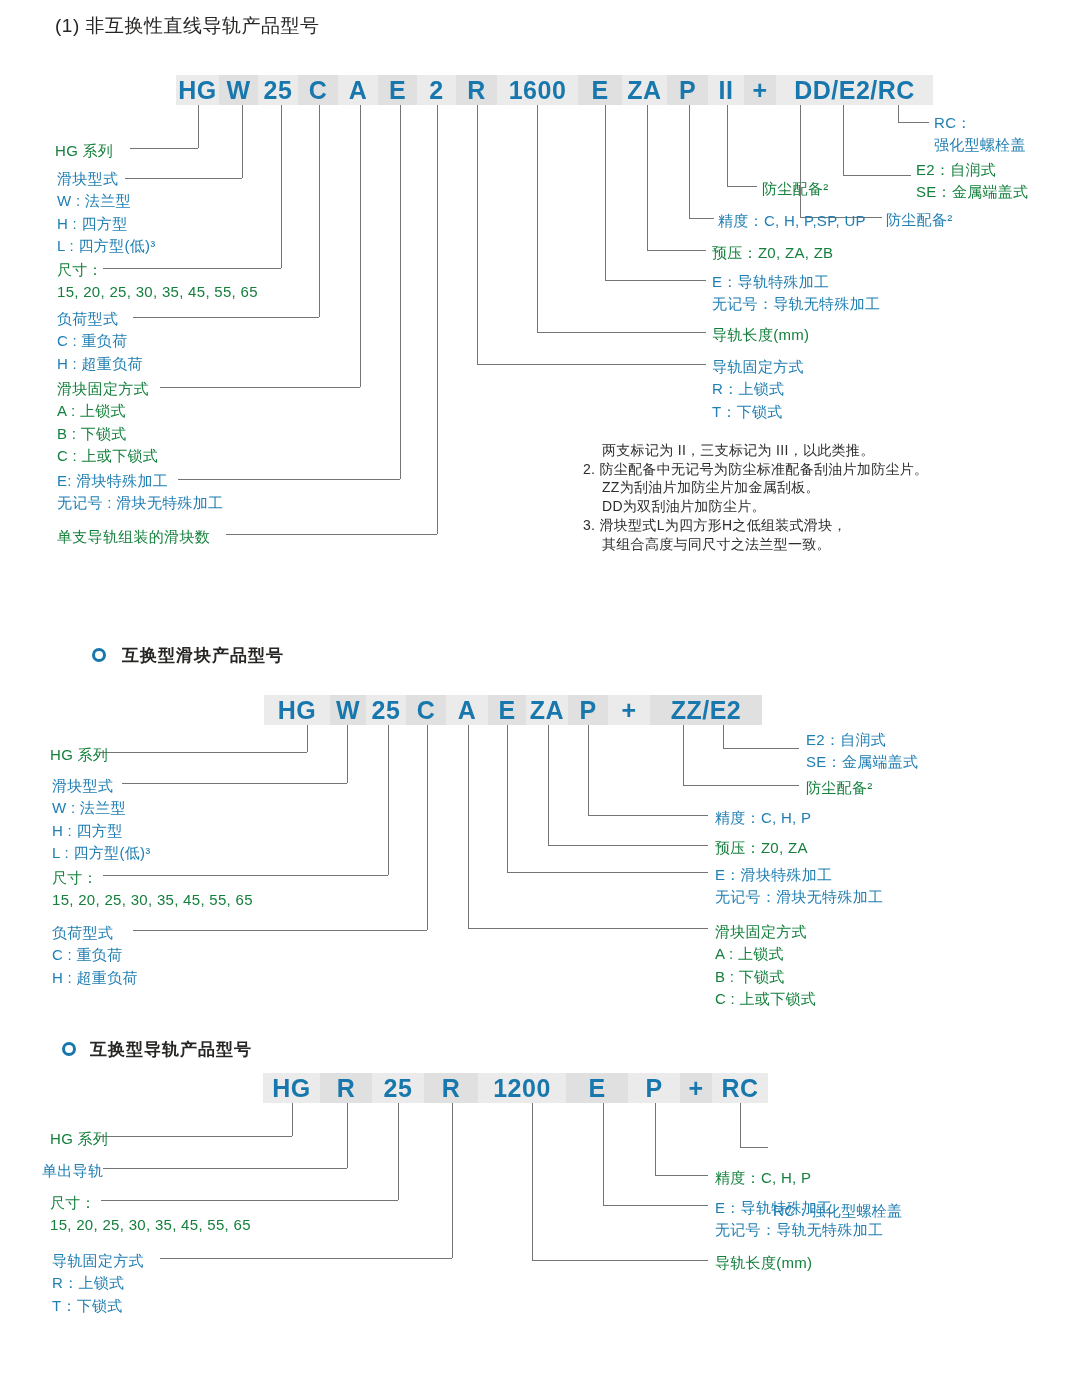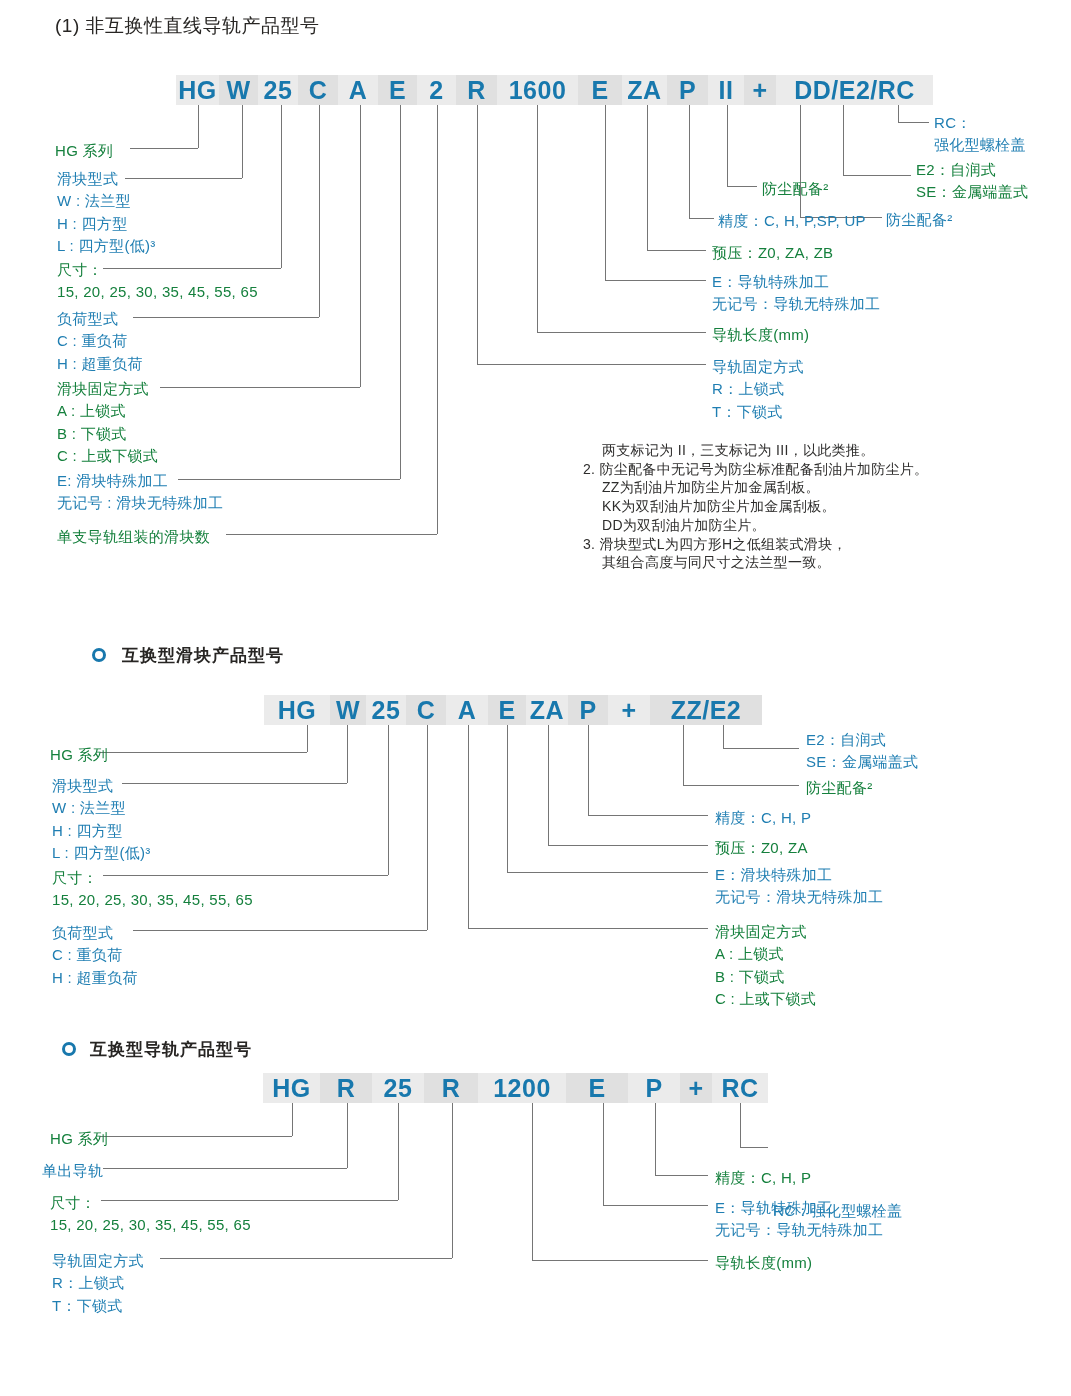--- a/index.html
+++ b/index.html
@@ -127,21 +127,20 @@
   <div class="abs lbl blue" style="left:712px;top:356px;">
     <div>导轨固定方式</div>
     <div>R：上锁式</div>
     <div>T：下锁式</div>
   </div>
 
   <div class="abs notes" style="left:558px;top:441px;">
     <div class="ind44">两支标记为 II，三支标记为 III，以此类推。</div>
     <div class="ind25">2. 防尘配备中无记号为防尘标准配备刮油片加防尘片。</div>
     <div class="ind44">ZZ为刮油片加防尘片加金属刮板。</div>
-    <div class="ind44">KK为双刮油片加防尘片加金属刮板。</div>
     <div class="ind44">DD为双刮油片加防尘片。</div>
     <div class="ind25">3. 滑块型式L为四方形H之低组装式滑块，</div>
     <div class="ind44">其组合高度与同尺寸之法兰型一致。</div>
   </div>
 
   <div class="bullet" style="left:92px;top:648px;"></div>
   <div class="abs subtitle" style="left:122px;top:644px;">互换型滑块产品型号</div>
 
   <div class="seg seg-light" style="left:264px;top:695px;width:66px;">HG</div>
   <div class="seg seg-dark" style="left:330px;top:695px;width:36px;">W</div>

